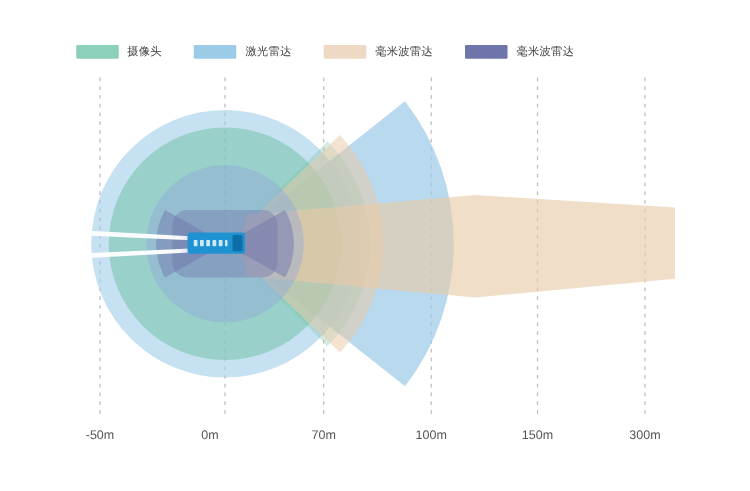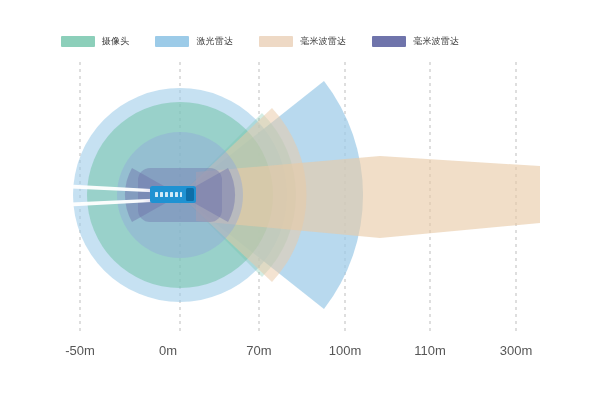--- a/index.html
+++ b/index.html
@@ -57,21 +57,21 @@
   
   #axis-labels {
     position: absolute;
     top: 343px;
     left: 0;
     width: 600px;
     height: 16px;
   }
   .tick-label {
     position: absolute;
-    font-size: 13px;
+    font-size: 10px;
     color: #565656;
     transform: translateX(-50%);
     white-space: nowrap;
   }
 </style>
 </head>
 <body>
 
 <div id="legend">
   <div class="legend-item">
@@ -169,15 +169,15 @@
     </g>
   </g>
 
 </svg>
 
 <div id="axis-labels">
   <span class="tick-label" style="left:80px">-50m</span>
   <span class="tick-label" style="left:168px">0m</span>
   <span class="tick-label" style="left:259px">70m</span>
   <span class="tick-label" style="left:345px">100m</span>
-  <span class="tick-label" style="left:430px">110m</span>
+  <span class="tick-label" style="left:430px">150m</span>
   <span class="tick-label" style="left:516px">300m</span>
 </div>
 
 </body></html>

